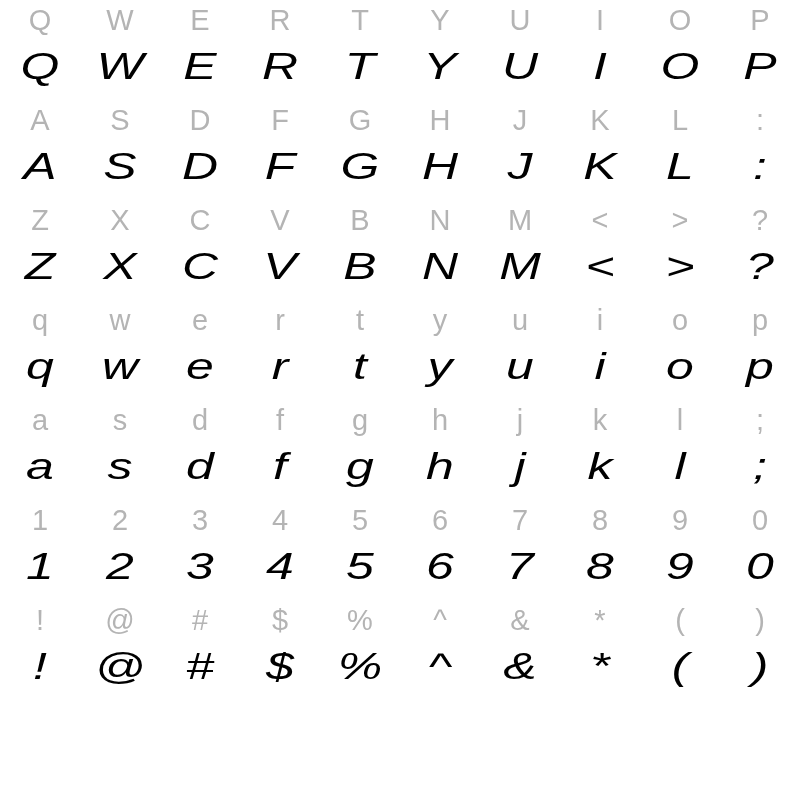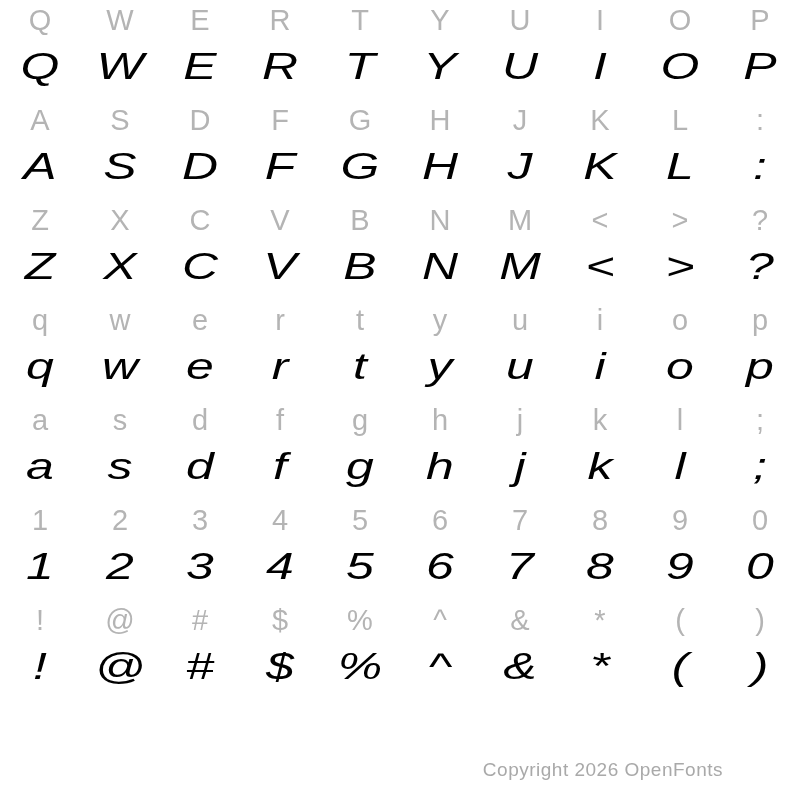--- a/index.html
+++ b/index.html
@@ -230,14 +230,13 @@
         <span class="cell">#</span>
         <span class="cell">$</span>
         <span class="cell">%</span>
         <span class="cell">^</span>
         <span class="cell">&amp;</span>
         <span class="cell">*</span>
         <span class="cell">(</span>
         <span class="cell">)</span>
       </div>
     </div>
-  <div class="copyright">Copyright 2026 OpenFonts</div>
 </div>
 
 </body></html>

